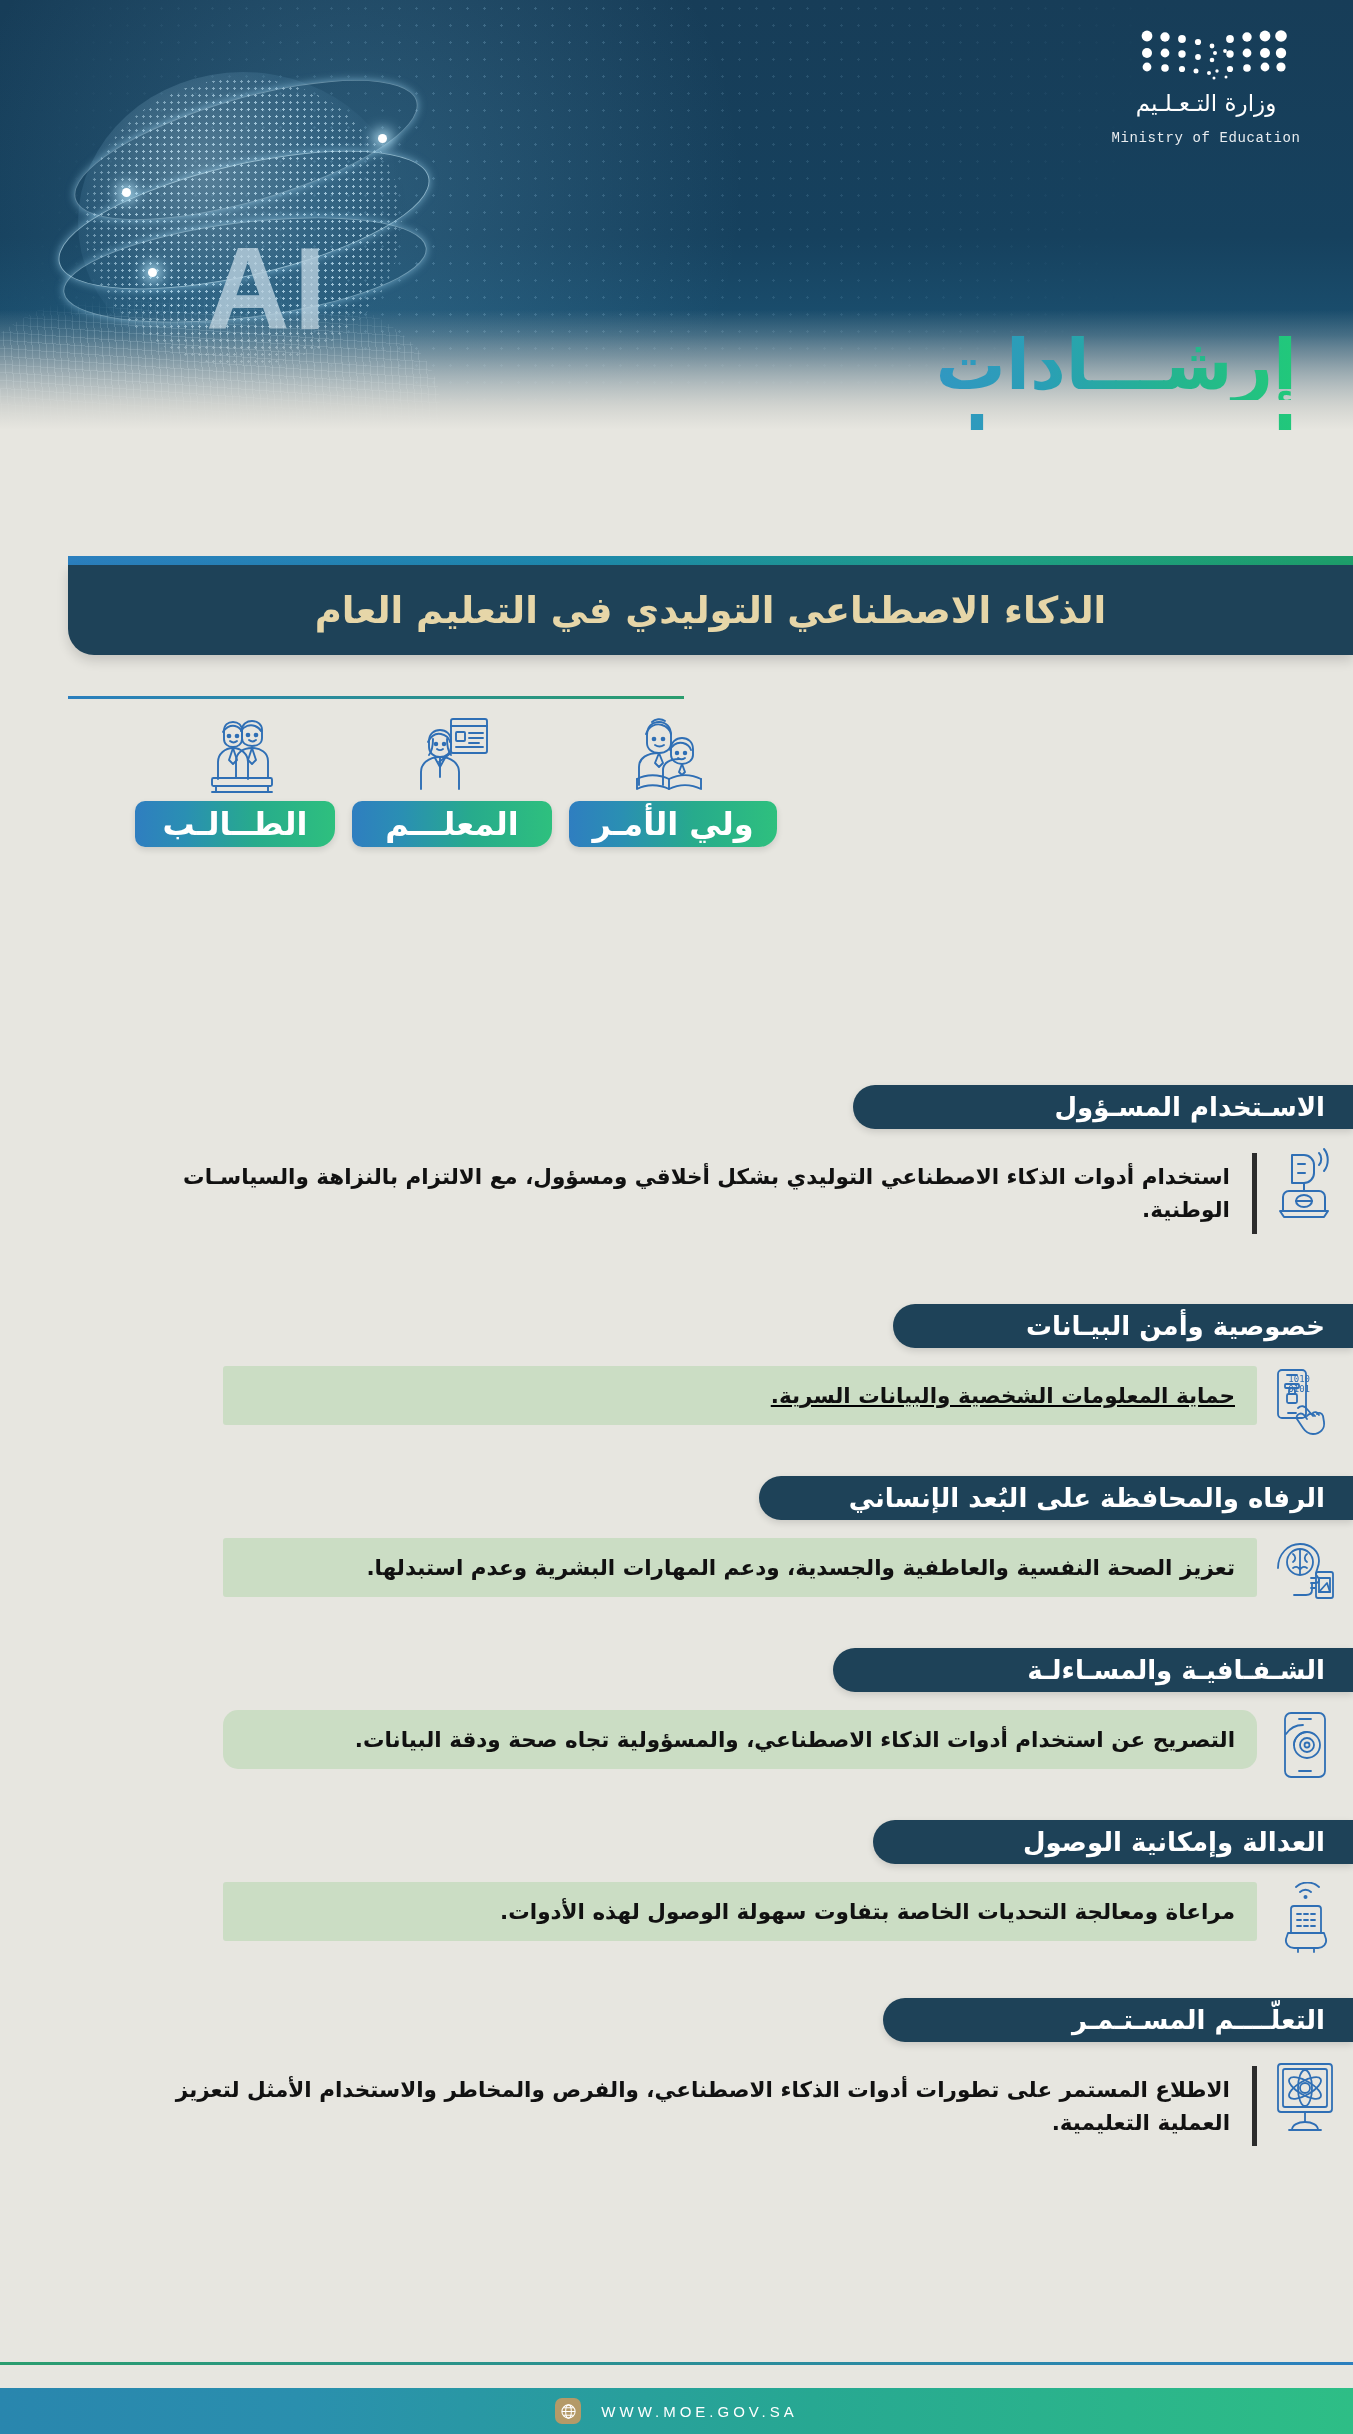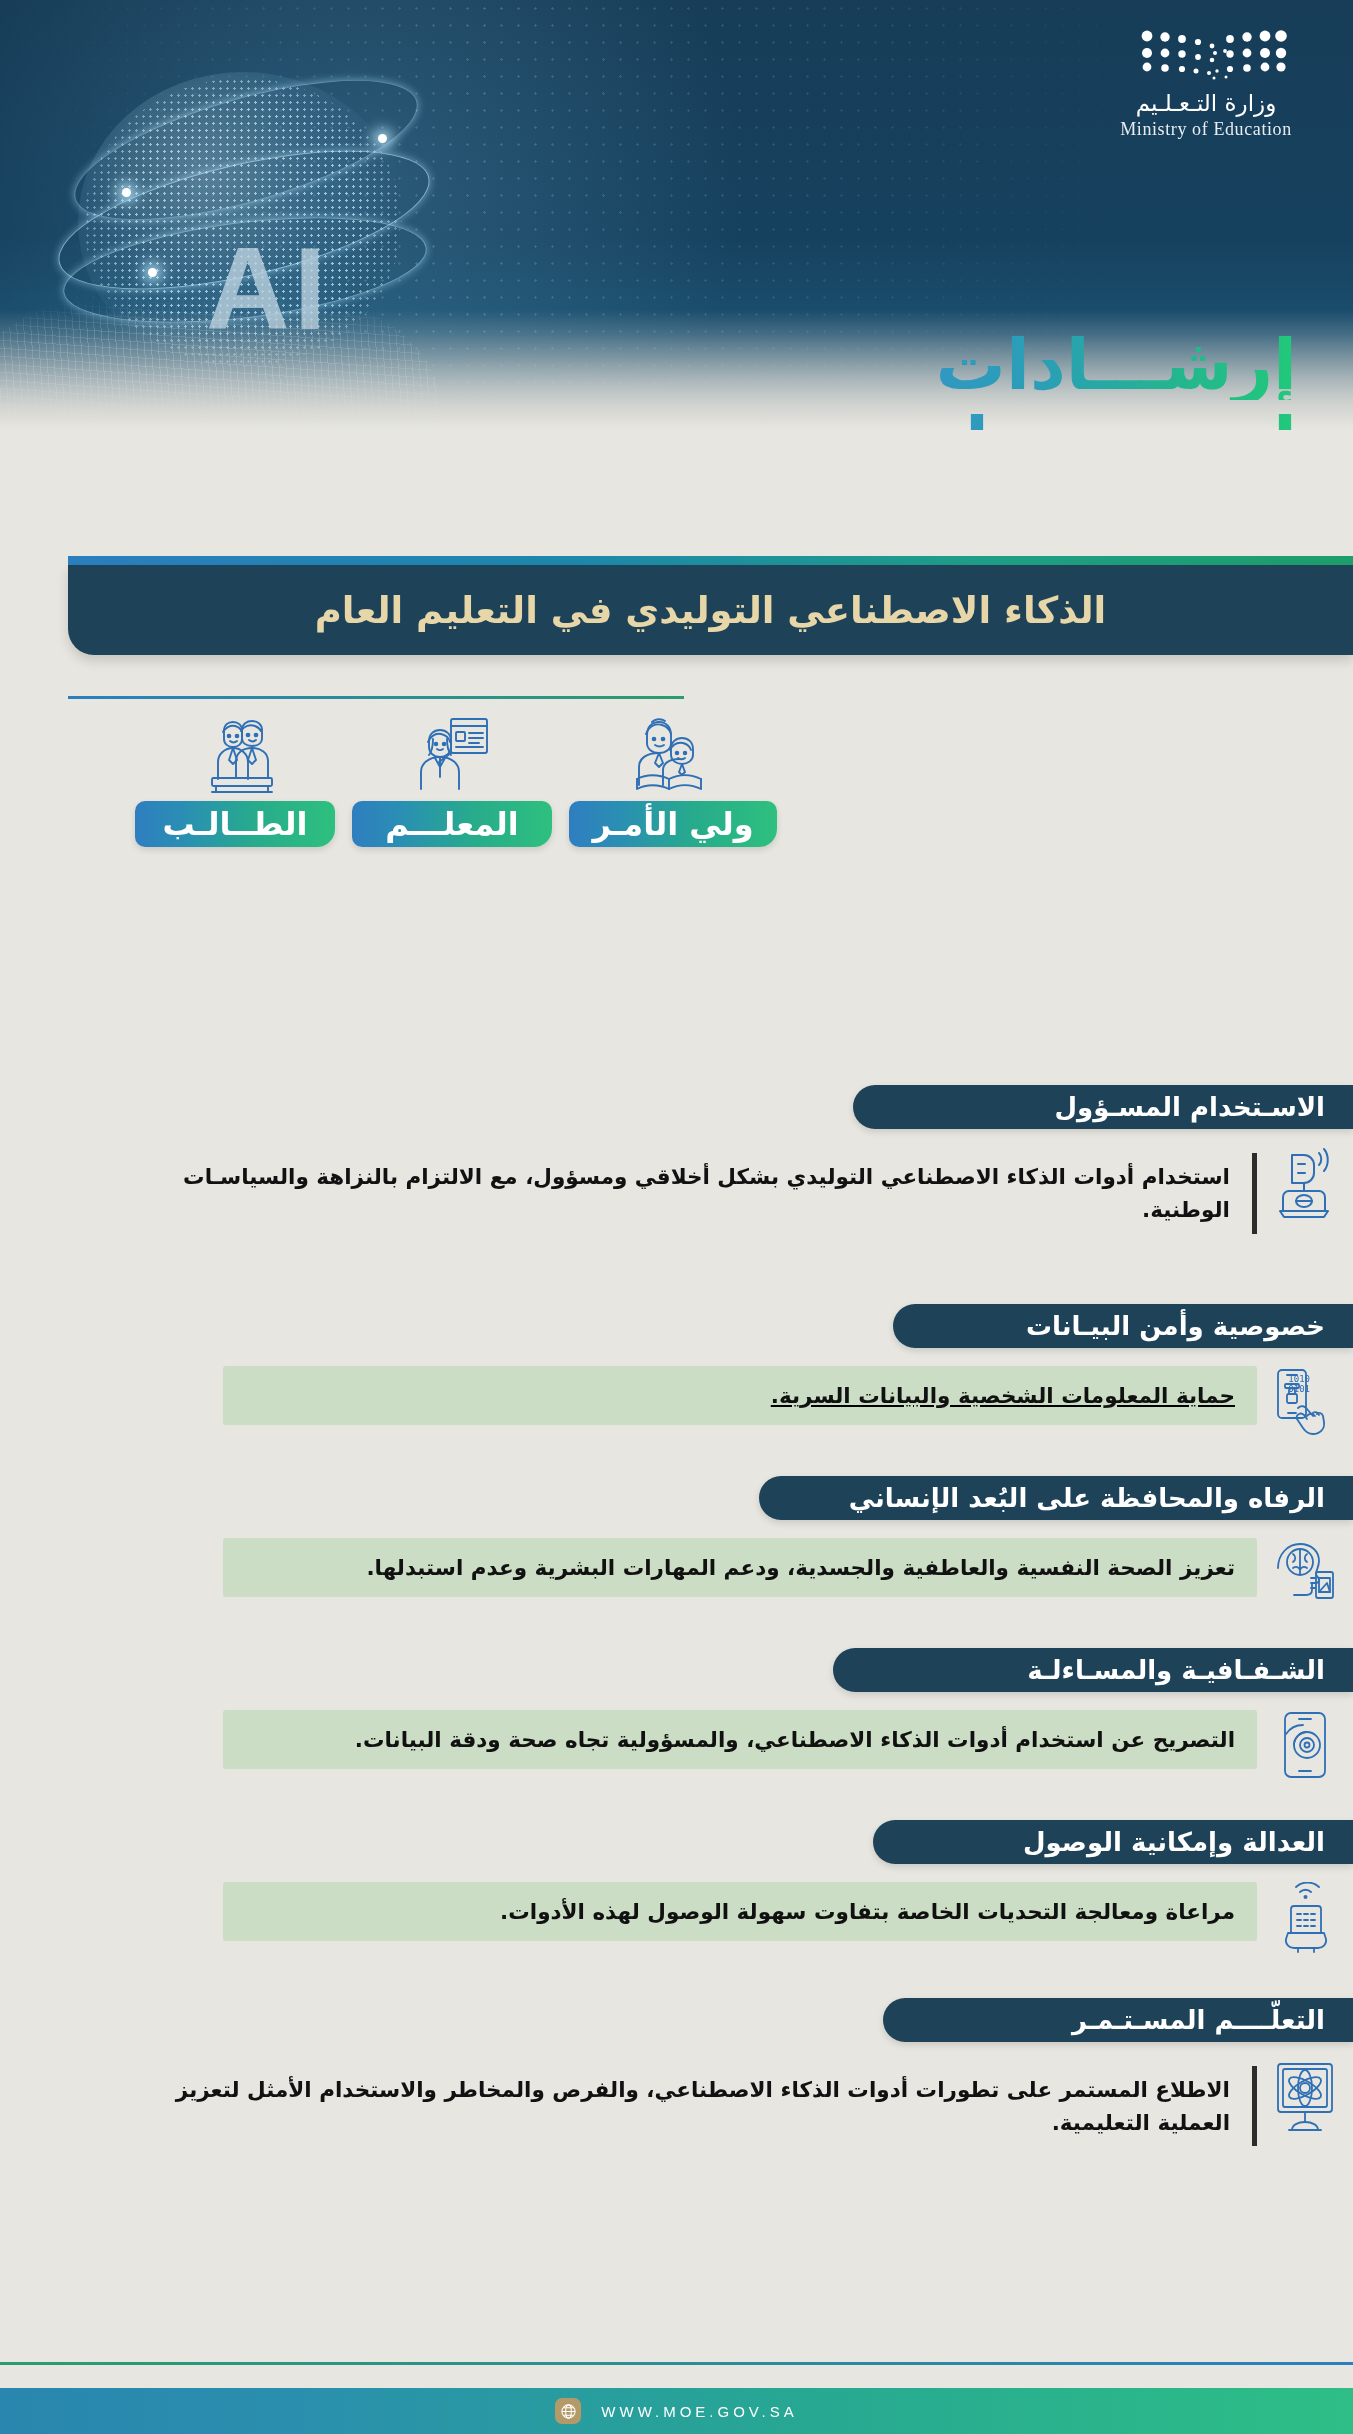--- a/index.html
+++ b/index.html
@@ -67,21 +67,21 @@
       repeating-linear-gradient(86deg, rgba(200,232,248,.40) 0 1px, transparent 1px 7px),
       repeating-linear-gradient(4deg, rgba(200,232,248,.30) 0 1px, transparent 1px 8px);
     border-radius:60% 58% 0 0 / 100% 100% 0 0;
     -webkit-mask-image:radial-gradient(ellipse 100% 90% at 50% 100%, #000 40%, rgba(0,0,0,.6) 70%, transparent 96%);
             mask-image:radial-gradient(ellipse 100% 90% at 50% 100%, #000 40%, rgba(0,0,0,.6) 70%, transparent 96%);
   }
 
   
   .logo{ position:absolute; right:22px; top:26px; width:250px; text-align:center; }
   .logo-ar{ color:#ffffff; font-size:23px; letter-spacing:2px; margin-top:4px; font-family:"DejaVu Sans", sans-serif;}
-  .logo-en{ color:#e9edf0; font-size:18px; letter-spacing:.6px; margin-top:3px; font-family:Liberation Serif, serif;}
+  .logo-en{ color:#e9edf0; font-size:14px; letter-spacing:.6px; margin-top:14px; font-family:Liberation Mono, monospace;}
 
   
   .headline{
     position:absolute; right:56px; top:330px; text-align:right; line-height:1.0;
   }
   .headline span{
     display:block; font-size:70px; font-weight:700; letter-spacing:3px;
     background:linear-gradient(270deg,#21c97a 0%,#24b58f 32%,#2a9fb5 66%,#3296c4 100%);
     -webkit-background-clip:text; background-clip:text; color:transparent;
     font-family:"DejaVu Sans", sans-serif;
@@ -382,21 +382,21 @@
         <svg width="56" height="70" viewBox="0 0 56 70" fill="none" stroke="#2f6fb5" stroke-width="1.8" stroke-linecap="round" stroke-linejoin="round">
           <rect x="8" y="3" width="40" height="64" rx="6"></rect>
           <path d="M22 9h12M22 61h12"></path>
           <circle cx="30" cy="35" r="13"></circle>
           <circle cx="30" cy="35" r="7"></circle>
           <circle cx="30" cy="35" r="2.5"></circle>
           <path d="M17 35c0-7 6-13 13-13"></path>
           <path d="M9 24c4-6 10-9 17-9"></path>
         </svg>
       </div>
-      <div class="sec-text green" style="flex:1;">التصريح عن استخدام أدوات الذكاء الاصطناعي، والمسؤولية تجاه صحة ودقة البيانات.</div>
+      <div class="sec-text green" style="flex:1;border-radius:15px;">التصريح عن استخدام أدوات الذكاء الاصطناعي، والمسؤولية تجاه صحة ودقة البيانات.</div>
     </div>
   </div>
 
   <div class="sec" style="margin-top:40px;">
     <div class="sec-head" style="width:480px;margin-left:auto;">
       <span>العدالة وإمكانية الوصول</span>
     </div>
     <div class="sec-body" style="width:1240px;margin-left:auto;padding-left:110px;">
       <div class="sec-icon">
         <svg width="58" height="72" viewBox="0 0 58 72" fill="none" stroke="#2f6fb5" stroke-width="1.8" stroke-linecap="round" stroke-linejoin="round">

